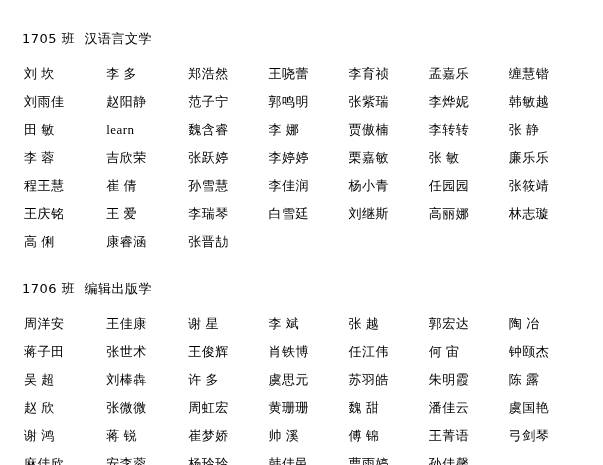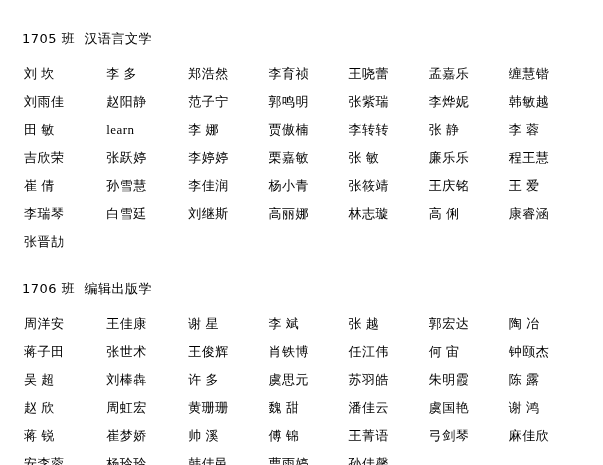--- a/index.html
+++ b/index.html
@@ -62,54 +62,56 @@
 <body>
 
 <div class="page">
 
   <div class="section">
     <div class="section-title">1705 班  汉语言文学</div>
     <div class="name-grid">
       <div class="name-cell">刘 坎</div>
       <div class="name-cell">李 多</div>
       <div class="name-cell">郑浩然</div>
+      <div class="name-cell">王哓蕾</div>
       <div class="name-cell">李育祯</div>
-      <div class="name-cell">王哓蕾</div>
       <div class="name-cell">孟嘉乐</div>
 
       <div class="name-cell">缠慧锴</div>
       <div class="name-cell">刘雨佳</div>
       <div class="name-cell">赵阳静</div>
       <div class="name-cell">范子宁</div>
       <div class="name-cell">郭鸣明</div>
       <div class="name-cell">张紫瑞</div>
 
       <div class="name-cell">李烨妮</div>
       <div class="name-cell">韩敏越</div>
       <div class="name-cell">田 敏</div>
       <div class="name-cell">learn</div>
+      <div class="name-cell">魏含睿</div>
       <div class="name-cell">李 娜</div>
       <div class="name-cell">贾傲楠</div>
 
       <div class="name-cell">李转转</div>
       <div class="name-cell">张 静</div>
       <div class="name-cell">李 蓉</div>
       <div class="name-cell">吉欣荣</div>
       <div class="name-cell">张跃婷</div>
       <div class="name-cell">李婷婷</div>
       <div class="name-cell">栗嘉敏</div>
 
       <div class="name-cell">张 敏</div>
       <div class="name-cell">廉乐乐</div>
       <div class="name-cell">程王慧</div>
       <div class="name-cell">崔 倩</div>
       <div class="name-cell">孙雪慧</div>
       <div class="name-cell">李佳润</div>
       <div class="name-cell">杨小青</div>
 
+      <div class="name-cell">任园园</div>
       <div class="name-cell">张筱靖</div>
       <div class="name-cell">王庆铭</div>
       <div class="name-cell">王 爱</div>
       <div class="name-cell">李瑞琴</div>
       <div class="name-cell">白雪廷</div>
       <div class="name-cell">刘继斯</div>
 
       <div class="name-cell">高丽娜</div>
       <div class="name-cell">林志璇</div>
       <div class="name-cell">高 俐</div>
@@ -143,20 +145,21 @@
 
       <div class="name-cell">吴 超</div>
       <div class="name-cell">刘棒犇</div>
       <div class="name-cell">许 多</div>
       <div class="name-cell">虞思元</div>
       <div class="name-cell">苏羽皓</div>
       <div class="name-cell">朱明霞</div>
       <div class="name-cell">陈 露</div>
 
       <div class="name-cell">赵 欣</div>
+      <div class="name-cell">张微微</div>
       <div class="name-cell">周虹宏</div>
       <div class="name-cell">黄珊珊</div>
       <div class="name-cell">魏 甜</div>
       <div class="name-cell">潘佳云</div>
       <div class="name-cell">虞国艳</div>
 
       <div class="name-cell">谢 鸿</div>
       <div class="name-cell">蒋 锐</div>
       <div class="name-cell">崔梦娇</div>
       <div class="name-cell">帅 溪</div>

